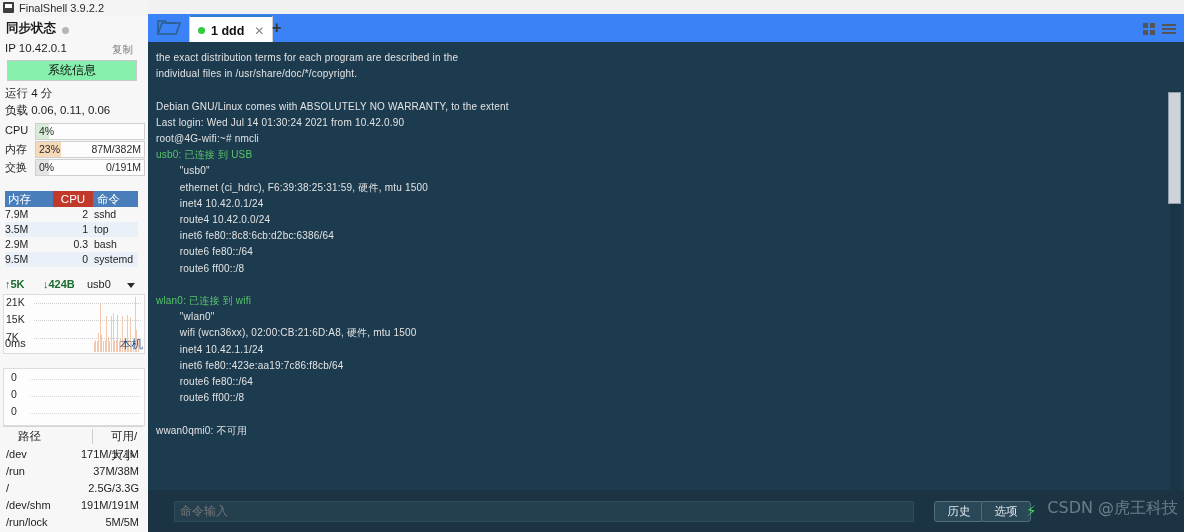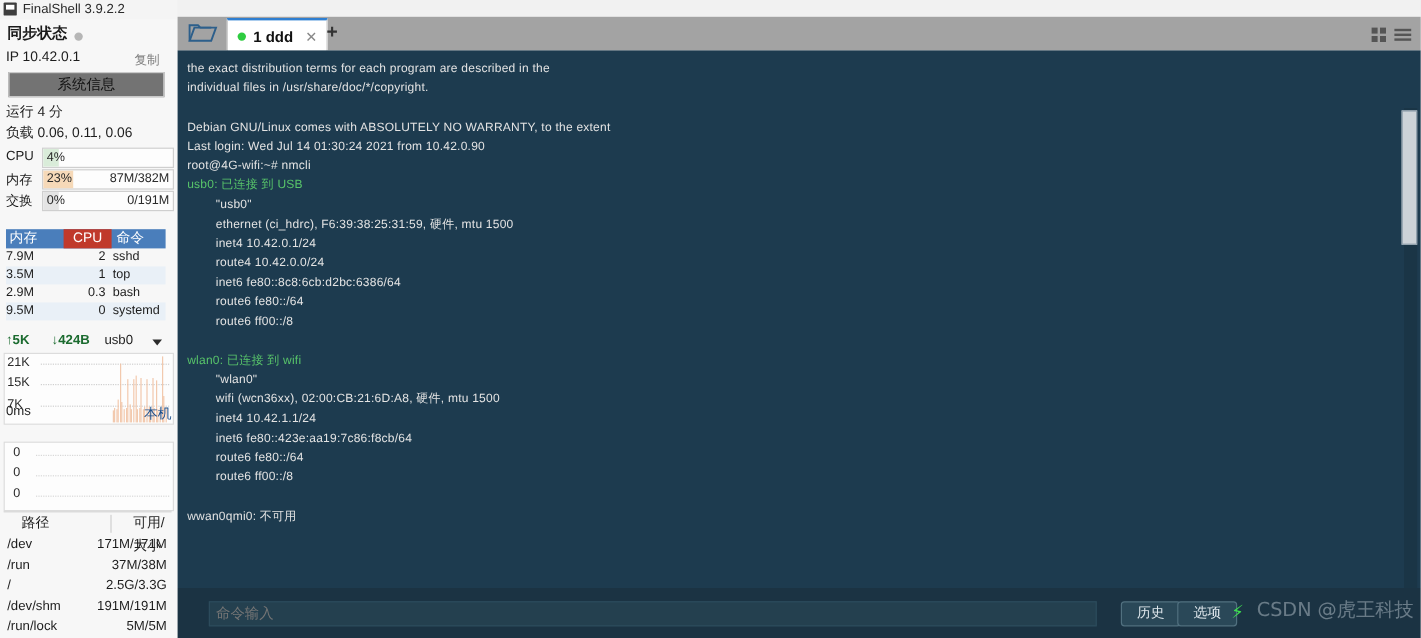--- a/index.html
+++ b/index.html
@@ -21,21 +21,21 @@
   .winbtn span{position:absolute;left:50%;top:50%;transform:translate(-50%,-50%);font-size:10px;color:#555;line-height:1;}
   .winbtn .minglyph{width:9px;height:1px;background:#555;}
   .winbtn .maxglyph{width:8px;height:8px;border:1px solid #555;}
 
   
   .sidebar{position:absolute;left:0;top:16px;width:148px;height:516px;background:#f7f7f7;}
   .sb-sync{position:absolute;left:6px;top:4px;font-size:12.5px;color:#1b1b1b;font-weight:bold;}
   .sb-syncdot{position:absolute;left:62px;top:11px;width:7px;height:7px;border-radius:50%;background:#b6b6b6;}
   .sb-ip{position:absolute;left:5px;top:26px;font-size:11.5px;color:#1d1d1d;}
   .sb-copy{position:absolute;left:112px;top:27px;font-size:10.5px;color:#7d7d7d;}
-  .sb-sysbtn{position:absolute;left:7px;top:44px;width:128px;height:19px;background:#737373;border:1px solid #c9c9c9;
+  .sb-sysbtn{position:absolute;left:7px;top:44px;width:128px;height:19px;background:#86efac;border:1px solid #c9c9c9;
              font-size:12px;color:#111;text-align:center;line-height:19px;}
   .sb-uptime{position:absolute;left:5px;top:70px;font-size:11.5px;color:#1d1d1d;}
   .sb-load{position:absolute;left:5px;top:87px;font-size:11.5px;color:#1d1d1d;}
 
   .meter{position:absolute;left:5px;height:16px;font-size:11px;color:#1d1d1d;}
   .meter .mlabel{position:absolute;left:0;top:1px;width:28px;}
   .meter .mbox{position:absolute;left:30px;top:0;width:108px;height:15px;border:1px solid #cfcfcf;background:#fdfdfd;overflow:hidden;}
   .meter .mfill{position:absolute;left:0;top:0;height:100%;}
   .meter .mpct{position:absolute;left:3px;top:0px;line-height:15px;font-size:10.5px;color:#2b2b2b;}
   .meter .mval{position:absolute;right:3px;top:0px;line-height:15px;font-size:10.5px;color:#2b2b2b;}
@@ -81,21 +81,21 @@
   .dh-path{width:62px;padding-left:3px;}
   .dh-sep{width:1px;background:#d0d0d0;height:15px;margin-top:2px;}
   .dh-size{flex:1;padding-left:6px;}
   .disk-row{display:flex;height:17px;}
   .disk-row div{font-size:11px;color:#1d1d1d;line-height:17px;}
   .dr-path{width:64px;padding-left:3px;}
   .dr-size{flex:1;text-align:right;padding-right:4px;}
 
   
   .rightpane{position:absolute;left:148px;top:0;width:1036px;height:532px;background:#f1f1f1;}
-  .tabbar{position:absolute;left:0;top:14px;width:1036px;height:28px;background:#a3a3a3;}
+  .tabbar{position:absolute;left:0;top:14px;width:1036px;height:28px;background:#3b82f6;}
   .folder-icon{position:absolute;left:8px;top:4px;width:26px;height:19px;}
   .tab{position:absolute;left:41px;top:1px;height:27px;background:#ffffff;border:1px solid #cfcfcf;border-bottom:none;
        border-top:2px solid #2f7fd1;padding:0 8px;display:flex;align-items:center;gap:6px;}
   .tab .dot{width:7px;height:7px;border-radius:50%;background:#2ecc40;}
   .tab .tlabel{font-size:12.5px;color:#111;font-weight:bold;white-space:nowrap;}
   .tab .tclose{font-size:12px;color:#888;margin-left:4px;}
   .tab-add{position:absolute;left:124px;top:6px;font-size:16px;color:#333;font-weight:bold;line-height:16px;}
   .view-icons{position:absolute;right:8px;top:9px;display:flex;gap:7px;align-items:center;}
   .grid-icon{display:grid;grid-template-columns:5px 5px;grid-template-rows:5px 5px;gap:2px;}
   .grid-icon i{background:#555;display:block;}

